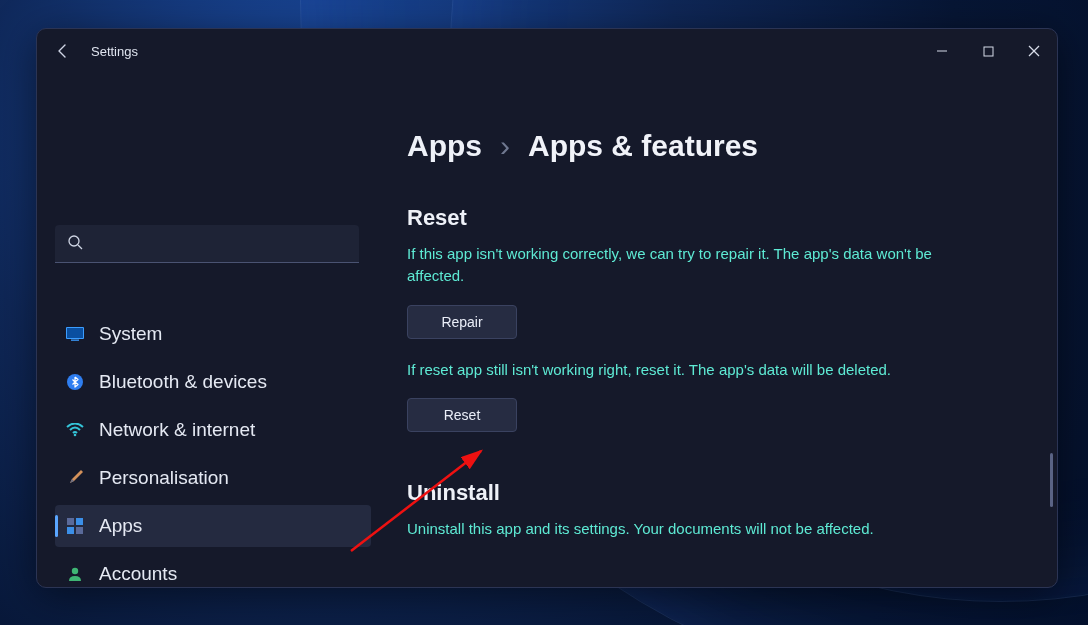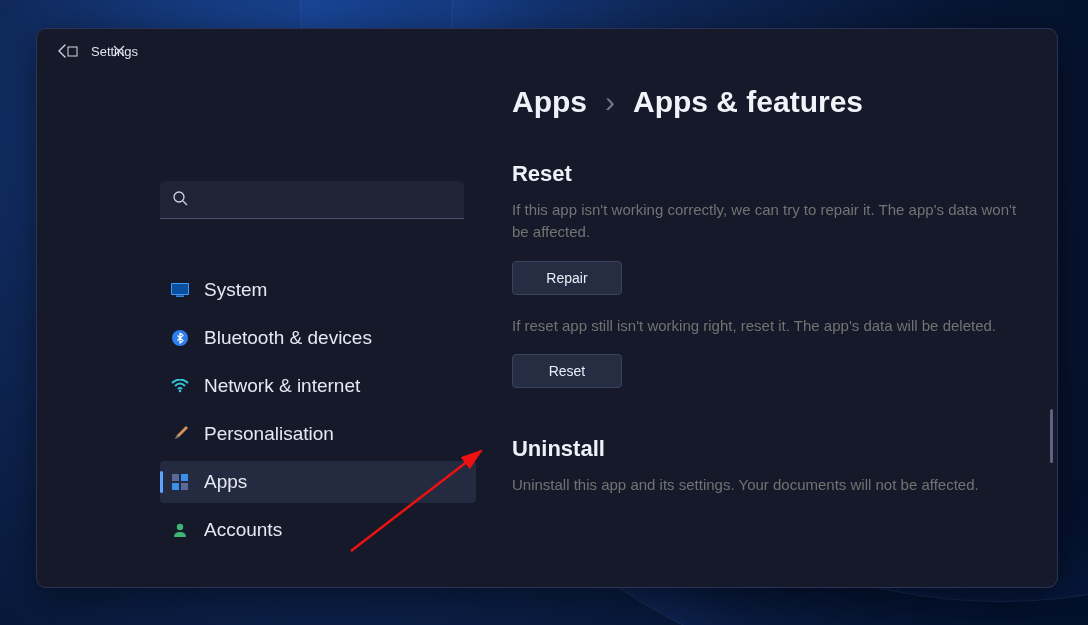--- a/index.html
+++ b/index.html
@@ -20,21 +20,21 @@
   .bg-swirl::after  { width:1100px; height:1100px; left:450px; top:-500px; box-shadow: inset 0 0 120px rgba(60,120,255,0.15);}
 
   .window {
     position: absolute;
     left: 36px; top: 28px;
     width: 1022px; height: 560px;
     background: #15192a;
     border: 1px solid #2b3454;
     border-radius: 10px;
     color: #e8ecf4;
-    display: flex; 
+    display: flex; flex-direction: column;
     overflow: hidden;
     box-shadow: 0 8px 40px rgba(0,0,0,0.5);
   }
 
   .titlebar {
     height: 44px;
     display: flex; align-items: center;
     padding: 0 4px 0 10px;
     position: relative;
   }
@@ -99,21 +99,21 @@
   .breadcrumb {
     display:flex; align-items:center; gap:18px;
     font-size: 30px; font-weight:600; color:#f1f3f9;
     margin-bottom: 42px;
   }
   .crumb-parent { color:#eef1f8; }
   .crumb-sep { color:#6f7890; font-weight:400; }
   .crumb-child { color:#f1f3f9; }
 
   .sect-title { font-size:22px; font-weight:600; margin-bottom:12px; color:#eef1f8;}
-  .sect-desc { font-size:15px; color:#737373; line-height:1.45; margin-bottom:18px; max-width:580px;}
+  .sect-desc { font-size:15px; color:#5eead4; line-height:1.45; margin-bottom:18px; max-width:580px;}
   .action-btn {
     display:inline-flex; align-items:center; justify-content:center;
     min-width:110px; height:34px;
     background:#262c42; border:1px solid #3a4260; border-radius:4px;
     color:#eaeef8; font-size:14px;
     padding: 0 16px;
     margin-bottom: 20px;
   }
   .divider { height:28px; }
 

